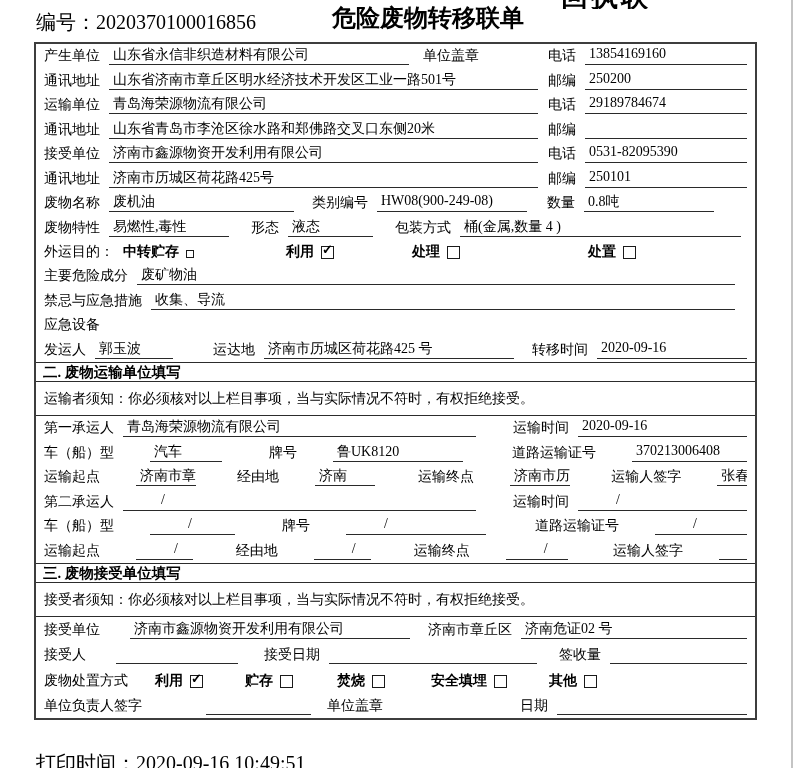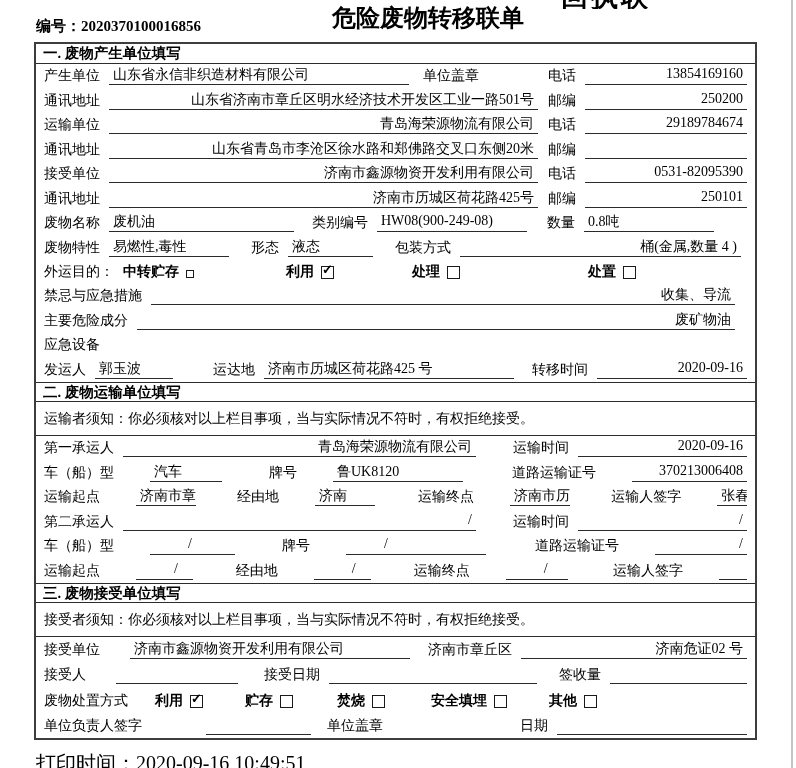--- a/index.html
+++ b/index.html
@@ -6,39 +6,39 @@
   html,body { width:796px; height:768px; background:#fff; color:#000;
     font-family:"Liberation Serif","DejaVu Serif",serif; font-size:14px; overflow:hidden; }
   .page { position:relative; width:796px; height:768px; background:#fff; }
 
   .win-edge { position:absolute; left:791px; top:0; width:2px; height:768px; background:#c4c4c4; }
 
   .corner-wrap { position:absolute; left:561px; top:0; width:120px; height:9px; overflow:hidden; }
   .corner-text { display:block; font-weight:bold; font-size:27px; letter-spacing:3px; margin-top:-21px;
     font-family:"Liberation Sans","DejaVu Sans",sans-serif; }
 
-  .serial { position:absolute; left:36px; top:17px; font-size:15px; white-space:nowrap;font-weight:bold; }
+  .serial { position:absolute; left:36px; top:9px; font-size:20px; white-space:nowrap; }
   .title  { position:absolute; left:332px; top:2px; font-size:24px; font-weight:bold; white-space:nowrap; }
 
   .tbl { position:absolute; left:34px; top:42px; width:723px; border:2px solid #3d3d3d; background:#fff; }
 
   .sech { height:20px; line-height:19px; font-weight:bold; padding-left:7px; font-size:14.5px;
     border-bottom:1.5px solid #2c2c2c; }
   .sech.mid { border-top:1.5px solid #2c2c2c; }
 
   .notice { height:34px; line-height:33px; padding-left:8px; border-bottom:1.5px solid #2c2c2c; white-space:nowrap; }
 
   .row { display:flex; align-items:flex-end; padding:0 8px 3px 8px; white-space:nowrap; }
   .b1 .row { height:24.45px; }
   .b2 .row { height:24.5px;gap:27px; }
   .b3 .row { height:25.3px; }
 
   .lbl { margin-right:9px; }
   .val { border-bottom:1px solid #2a2a2a; padding:0 4px; min-height:19px; overflow:hidden; }
-  .grow { flex:1 1 auto;text-align:right; }
+  .grow { flex:1 1 auto; }
   .left504 { width:504px; display:flex; align-items:flex-end; }
   .left440 { width:442px; display:flex; align-items:flex-end; }
   .rpart { flex:1; display:flex; align-items:flex-end; }
   .ind { text-indent:34px; }
 
   .cb { display:inline-flex; width:13px; height:13px; border:1.5px solid #1a1a1a; margin:0 0 2px 7px;
     align-items:center; justify-content:center; flex:none; }
   .cb i { font-style:normal; font-size:13px; line-height:10px; position:relative; top:-2px; }
   .cb.small { width:8px; height:8px; margin-bottom:3px; }
   .opt { display:inline-flex; align-items:flex-end;font-weight:bold; }
@@ -54,21 +54,20 @@
     <span class="corner-text">回执联</span>
   </div>
 
   <div class="serial">
     <span>编号：</span><span>2020370100016856</span>
   </div>
   <div class="title">危险废物转移联单</div>
 
   <div class="tbl">
 
-    <div class="sech">一. 废物产生单位填写</div>
     <div class="b1">
 
       <div class="row">
         <div class="left504">
           <span class="lbl">产生单位</span>
           <span class="val" style="width:300px">山东省永信非织造材料有限公司</span>
           <span style="margin-left:14px">单位盖章</span>
         </div>
         <div class="rpart">
           <span class="lbl">电话</span>
@@ -171,27 +170,27 @@
         </span>
         <span class="opt" style="margin-left:128px">
           <span>处置</span>
           <span class="cb">
               <i></i>
             </span>
         </span>
       </div>
 
       <div class="row">
+        <span class="lbl">主要危险成分</span>
+        <span class="val grow" style="margin-right:12px">废矿物油</span>
+      </div>
+
+      <div class="row">
         <span class="lbl">禁忌与应急措施</span>
         <span class="val grow" style="margin-right:12px">收集、导流</span>
-      </div>
-
-      <div class="row">
-        <span class="lbl">主要危险成分</span>
-        <span class="val grow" style="margin-right:12px">废矿物油</span>
       </div>
 
       <div class="row">
         <span class="lbl">应急设备</span>
       </div>
 
       <div class="row">
         <span class="lbl">发运人</span>
         <span class="val" style="width:78px">郭玉波</span>
         <span class="lbl" style="margin-left:40px">运达地</span>

